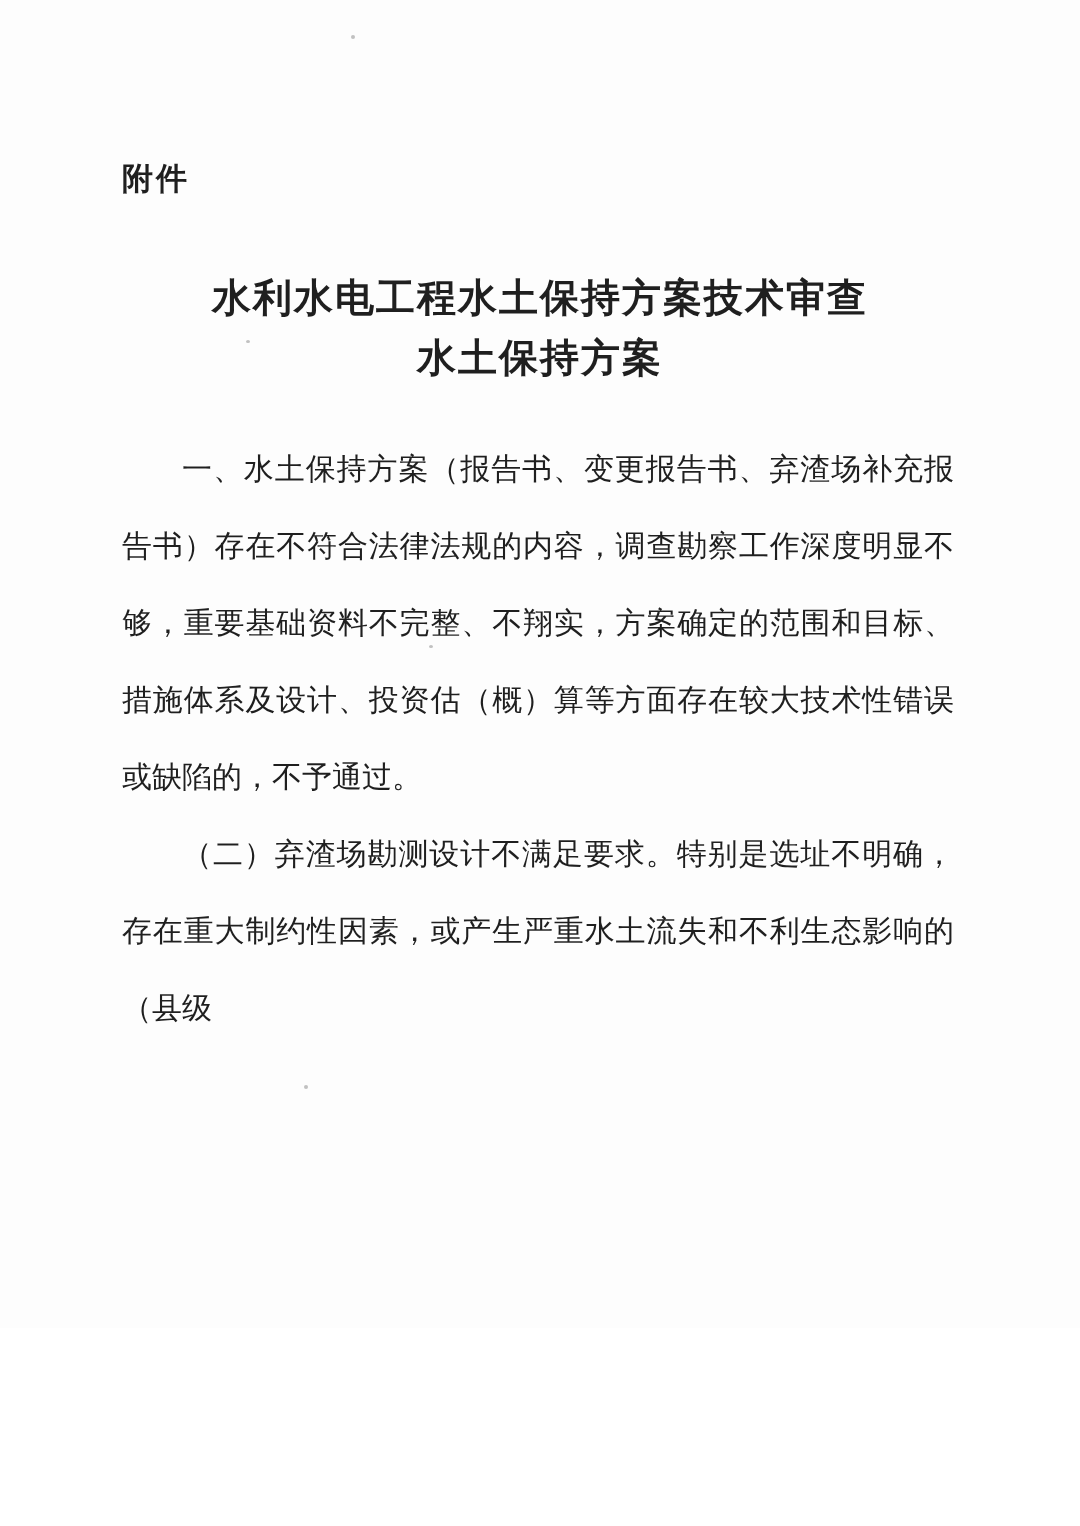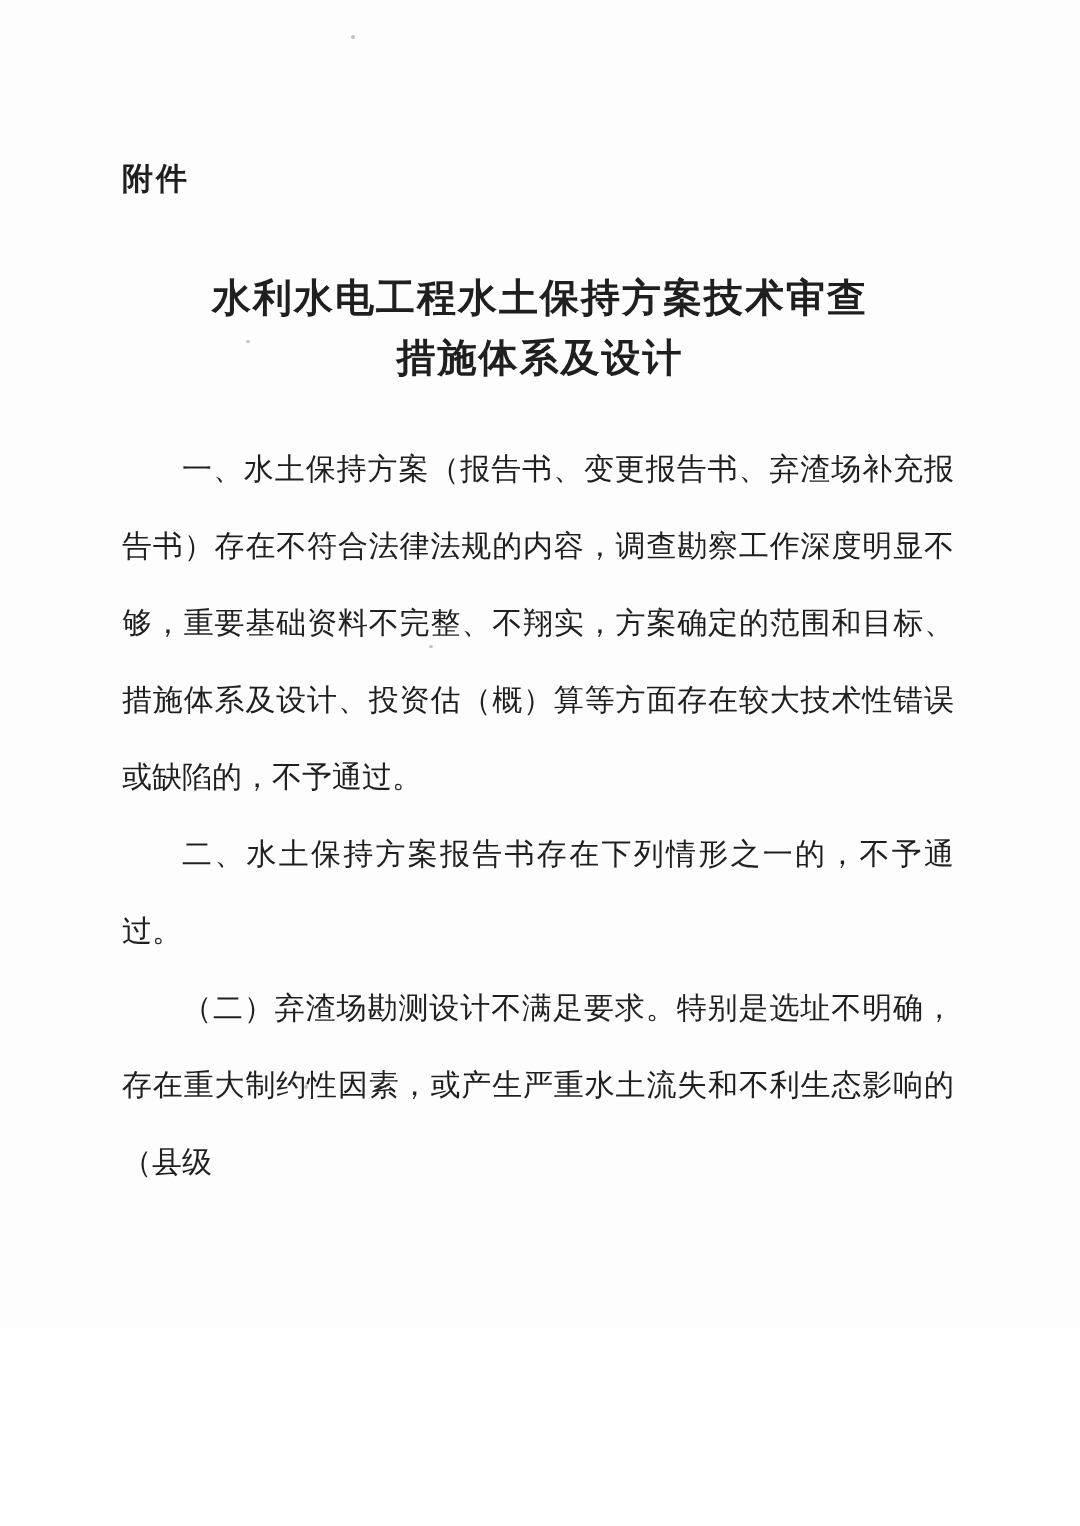--- a/index.html
+++ b/index.html
@@ -72,26 +72,25 @@
 </style>
 </head>
 <body>
 
 <div class="page">
 
   <div class="attachment-label">附件</div>
 
   <div class="title-block">
     <div>水利水电工程水土保持方案技术审查</div>
-    <div>措施体系及设计</div>
+    <div>水土保持方案</div>
   </div>
 
   <div class="doc-body">
     <p>一、水土保持方案（报告书、变更报告书、弃渣场补充报告书）存在不符合法律法规的内容，调查勘察工作深度明显不够，重要基础资料不完整、不翔实，方案确定的范围和目标、措施体系及设计、投资估（概）算等方面存在较大技术性错误或缺陷的，不予通过。</p>
-    <p>二、水土保持方案报告书存在下列情形之一的，不予通过。</p>
     <p>（二）弃渣场勘测设计不满足要求。特别是选址不明确，存在重大制约性因素，或产生严重水土流失和不利生态影响的（县级</p>
   </div>
 
   <div class="page-number">- 6 -</div>
 
   <span class="speck speck-1"></span>
   <span class="speck speck-2"></span>
   <span class="speck speck-3"></span>
   <span class="speck speck-4"></span>
 

